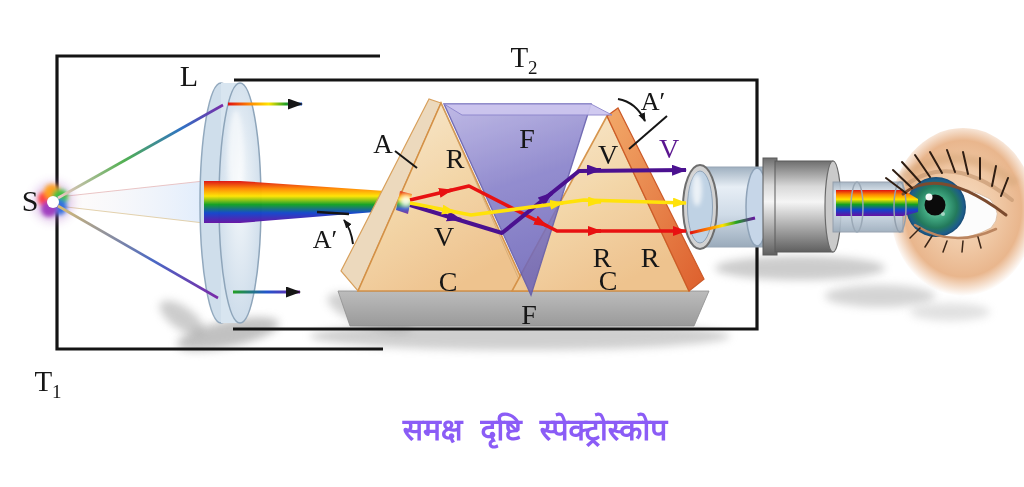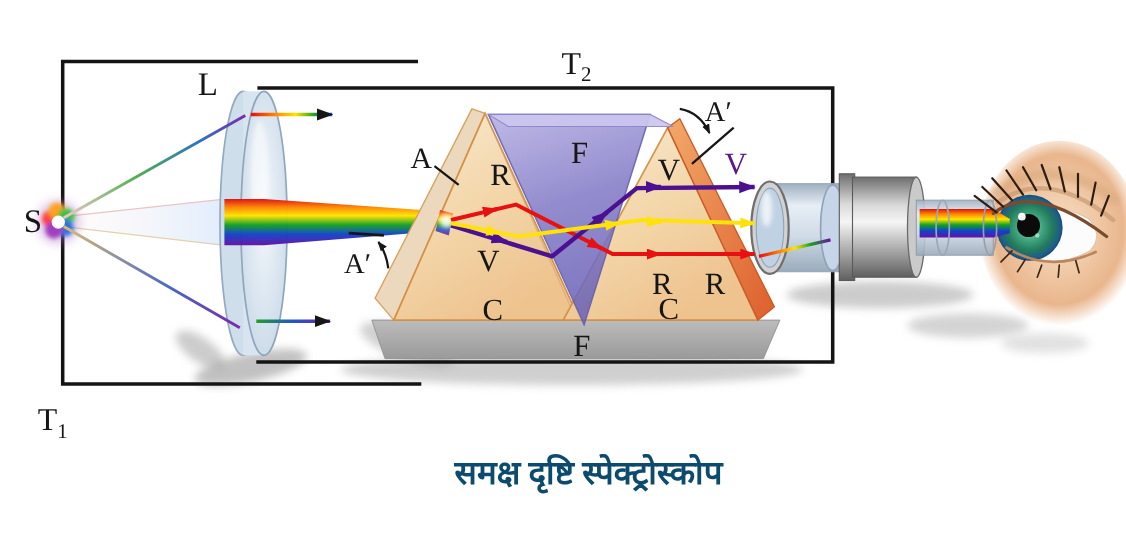--- a/index.html
+++ b/index.html
@@ -1,21 +1,21 @@
 <!DOCTYPE html>
 <html><head>
 <meta charset="utf-8">
 <style>
   html,body{margin:0;padding:0;background:#ffffff;}
   .stage{position:relative;width:1024px;height:487px;background:#ffffff;overflow:hidden;
          font-family:"Liberation Serif","DejaVu Serif",serif;}
   .stage svg{position:absolute;left:0;top:0;}
   .caption{position:absolute;left:0;right:0;top:408px;text-align:center;padding-left:46px;
-           font-family:Liberation Serif, serif;
-           font-weight:bold;font-size:30px;color:#0c4a6e;}
+           font-family:Liberation Mono, monospace;
+           font-weight:bold;font-size:30px;color:#8b5cf6;}
   text.lbl{font-family:"Liberation Serif","DejaVu Serif",serif;}
 </style>
 </head>
 <body>
 
 <div class="stage">
 <svg id="diagram" width="1024" height="487" viewBox="0 0 1024 487">
   <defs>
     <filter id="blur4" x="-60%" y="-60%" width="220%" height="220%">
           <feGaussianBlur stdDeviation="4"></feGaussianBlur>

